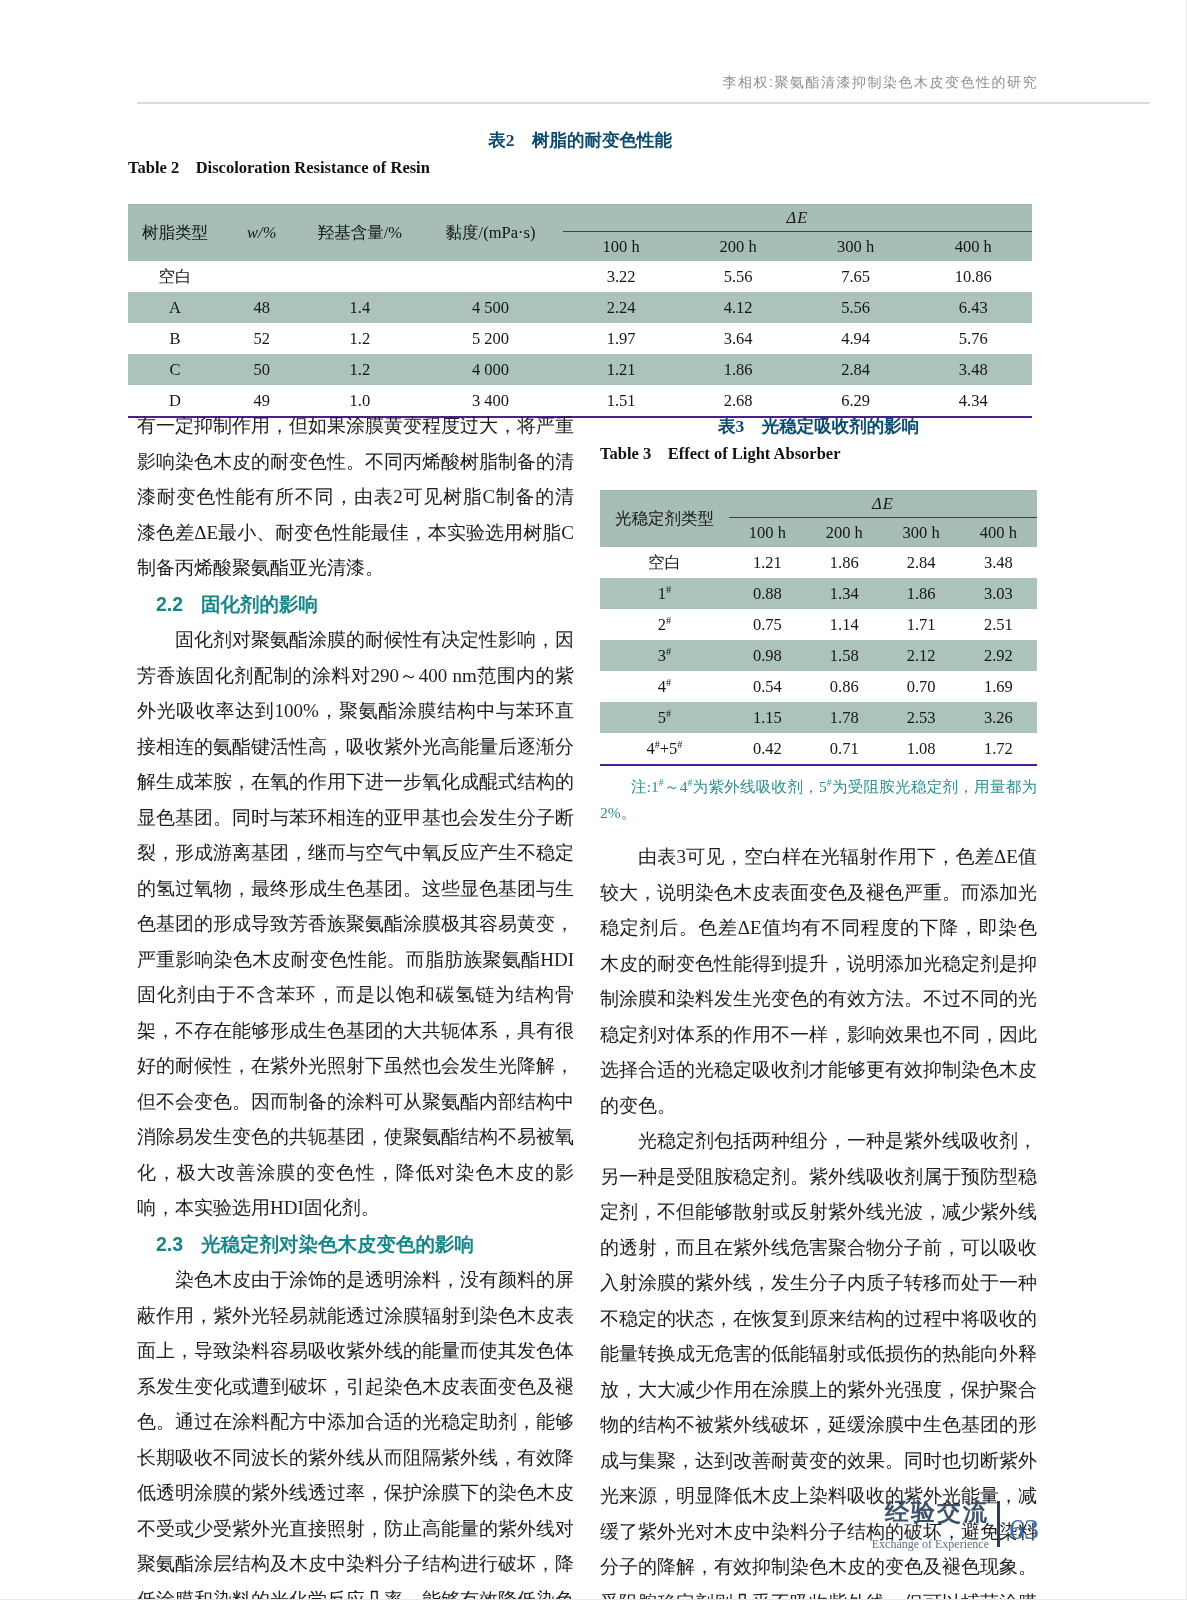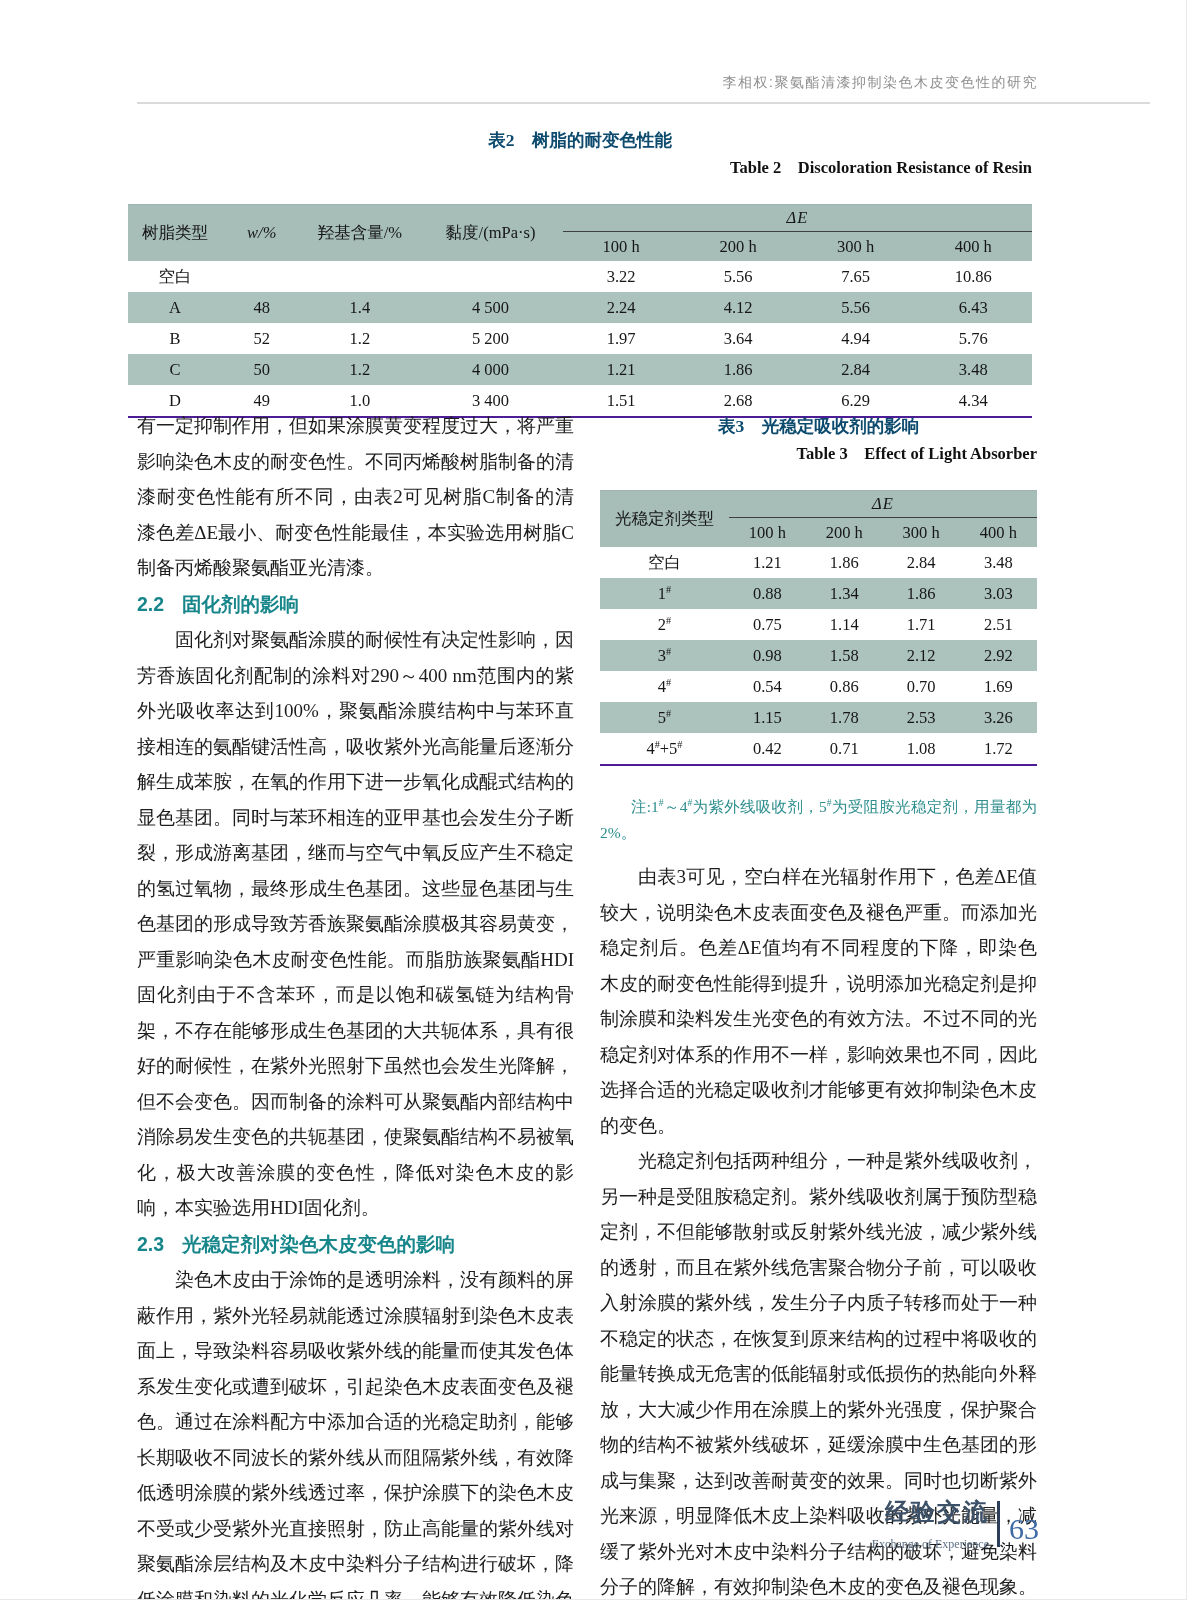--- a/index.html
+++ b/index.html
@@ -14,21 +14,21 @@
   .running-head {
     position:absolute; top:74px; right:148px;
     font-size:14px; color:#8f8f8f; letter-spacing:1.5px;
     font-family:"Liberation Sans","DejaVu Sans",sans-serif;
   }
   .head-rule { position:absolute; top:102px; left:137px; width:1013px; height:2px; background:#dadada; }
 
   
   .tbl-title-zh { text-align:center; font-weight:bold; font-size:17.5px; color:#0c4a6e;
     font-family:Liberation Serif, serif; }
-  .tbl-title-en { text-align:right; font-weight:bold; font-size:16.5px; color:#111; margin-top:5px;
+  .tbl-title-en { text-align:left; font-weight:bold; font-size:16.5px; color:#111; margin-top:5px;
     font-family:"Liberation Serif","DejaVu Serif",serif; }
   table.data {
     width:100%; border-collapse:collapse; table-layout:fixed;
     margin-top:25px; font-size:16.5px; color:#161616;
     border-bottom:2px solid #4c1d95; border-top:1px solid #9eb3ae;
   }
   table.data thead th { background:#a6bdb8; font-weight:normal; text-align:center; padding:0; }
   table.data .de-cell { border-bottom:1px solid #3f3f3f; height:26px; }
   table.data .de-label { font-style:italic; letter-spacing:1px; }
   table.data .hours-row th { height:29px; }
@@ -42,26 +42,26 @@
 
   
   .col-left  { position:absolute; left:137px; top:408px; width:437px; }
   .col-right { position:absolute; left:600px; top:414px; width:437px; }
   p.body { font-size:19px; line-height:35.5px; text-align:justify; margin:0; color:#1d1d1d; }
   p.indent { text-indent:2em; }
   h3.section {
     color:#17868a; font-size:19.5px; line-height:36.5px; margin:0; font-weight:bold;
     font-family:"Liberation Sans","DejaVu Sans",sans-serif;
   }
-  h3.section .sec-num { margin-right:18px; }
+  h3.section .sec-num { margin-right:18px;margin-left:19px; }
 
   .table3-wrap { width:437px; margin-bottom:14px; }
   .note {
     color:#2e8d8d; font-size:15.5px; line-height:25.5px; text-indent:2em;
-    text-align:justify; margin-top:28px;
+    text-align:justify; margin-top:8px;
   }
 
   
   .footer { position:absolute; top:1496px; right:147px; display:flex; align-items:center; }
   .footer-labels { text-align:right; }
   .footer-zh { font-size:24px; font-weight:bold; color:#3d5168; letter-spacing:2px;
     font-family:"Liberation Sans","DejaVu Sans",sans-serif; }
   .footer-en { font-size:12px; color:#5c6f86; margin-top:9px;
     font-family:"Liberation Serif","DejaVu Serif",serif; }
   .footer-bar { width:3px; height:46px; background:#2d3f58; margin:0 9px 0 8px; }

